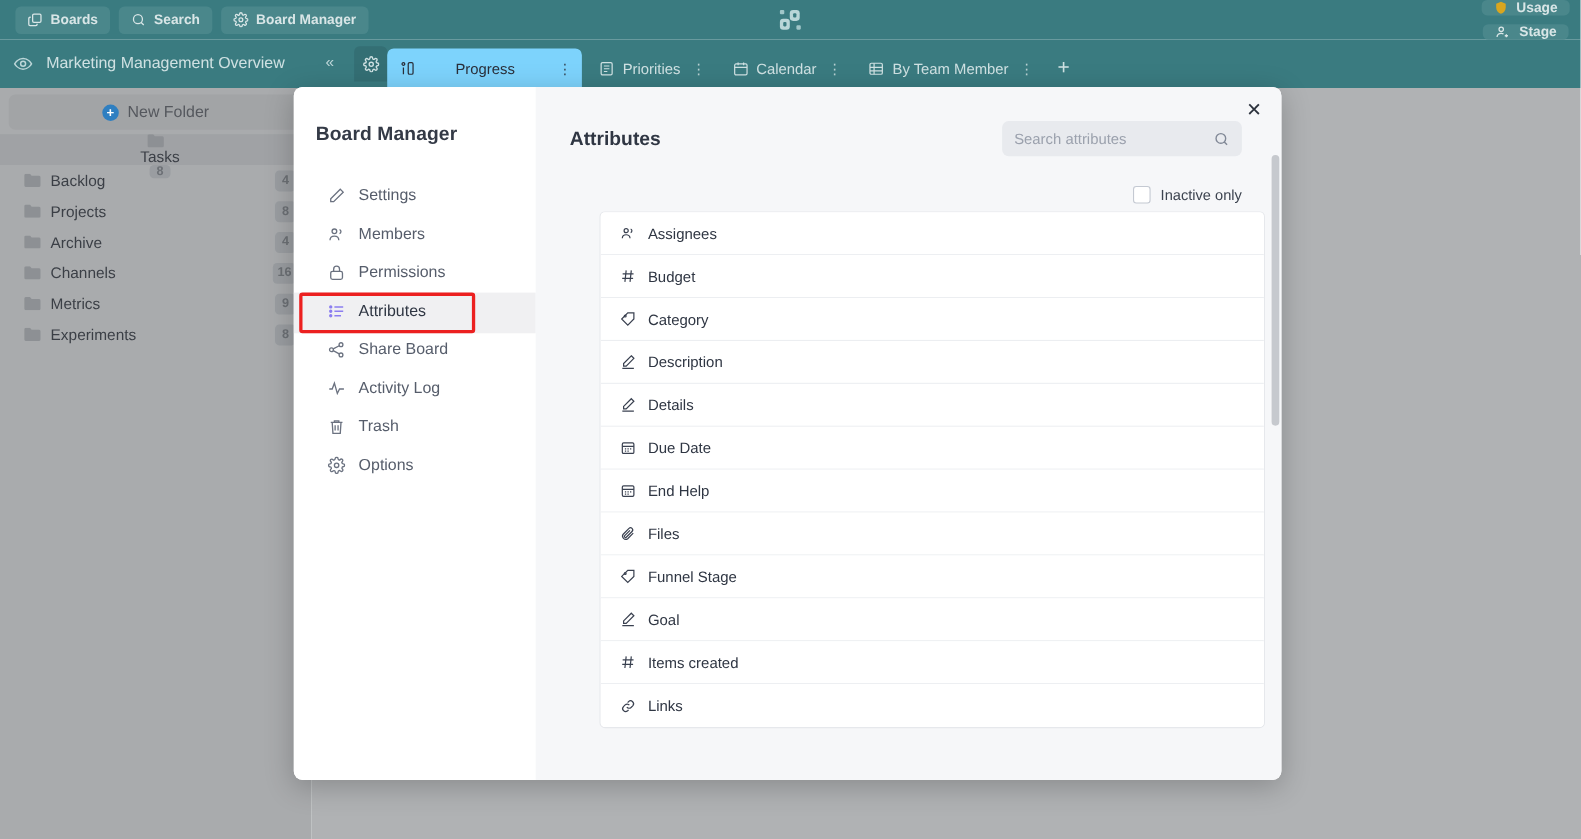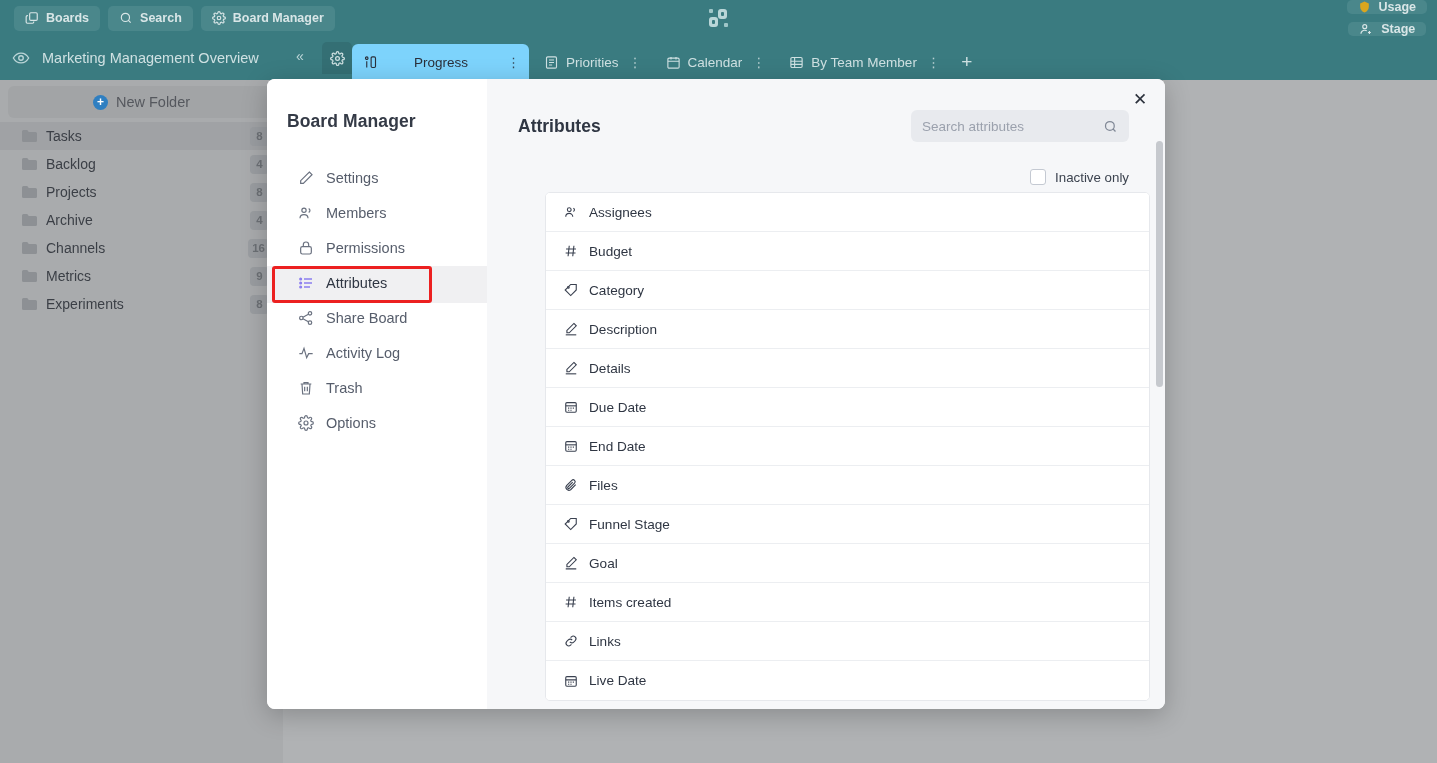--- a/index.html
+++ b/index.html
@@ -89,21 +89,21 @@
     color: #55585e; font-size: 14.5px; cursor: pointer;
   }
   .plus-circle {
     width: 15px; height: 15px; border-radius: 50%; background: #2f7fc1;
     color: #fff; font-size: 12px; line-height: 14px; text-align: center; font-weight: 700;
   }
   .folder-row {
     height: 28px; display: flex; align-items: center; padding: 0 14px 0 22px;
     cursor: pointer;
   }
-  .folder-row.sel { background: #a0a2a5; }
+  .folder-row.sel { background: #a0a2a5; flex-direction: column; }
   .folder-icon { width: 15px; height: 12px; margin-right: 9px; flex: 0 0 auto; }
   .folder-name { flex: 1; font-size: 14px; color: #3b3f46; }
   .folder-count {
     min-width: 19px; height: 19px; border-radius: 4px; background: #9a9da1;
     color: #6c7075; font-size: 11.5px; font-weight: 700;
     display: flex; align-items: center; justify-content: center; padding: 0 4px;
   }
 
   
   .board-area {
@@ -719,21 +719,21 @@
             <span>Due Date</span>
           </div>
           <div class="attr-row">
             <span class="attr-ico">
                 <svg width="14" height="14" viewBox="0 0 24 24" fill="none" stroke="#3a4150" stroke-width="1.9">
                   <rect x="3" y="4.5" width="18" height="16.5" rx="2"></rect>
                   <path d="M3 10h18"></path>
                   <path d="M7 14h2M11 14h2M15 14h2M7 17.5h2M11 17.5h2"></path>
                 </svg>
               </span>
-            <span>End Date</span>
+            <span>End Help</span>
           </div>
           <div class="attr-row">
             <span class="attr-ico">
                 <svg width="14" height="14" viewBox="0 0 24 24" fill="none" stroke="#3a4150" stroke-width="1.9">
                   <path d="M20 11.5l-8.6 8.6a5 5 0 0 1-7-7l9-9a3.3 3.3 0 0 1 4.7 4.7l-9 9a1.7 1.7 0 0 1-2.4-2.4l8.2-8.2"></path>
                 </svg>
               </span>
             <span>Files</span>
           </div>
           <div class="attr-row">
@@ -764,30 +764,20 @@
           </div>
           <div class="attr-row">
             <span class="attr-ico">
                 <svg width="14" height="14" viewBox="0 0 24 24" fill="none" stroke="#3a4150" stroke-width="1.9">
                   <path d="M10 13.5a4.5 4.5 0 0 0 6.6.5l2.6-2.6a4.6 4.6 0 0 0-6.5-6.5L11.3 6.4"></path>
                   <path d="M14 10.5a4.5 4.5 0 0 0-6.6-.5l-2.6 2.6a4.6 4.6 0 0 0 6.5 6.5l1.4-1.5"></path>
                 </svg>
               </span>
             <span>Links</span>
           </div>
-          <div class="attr-row">
-            <span class="attr-ico">
-                <svg width="14" height="14" viewBox="0 0 24 24" fill="none" stroke="#3a4150" stroke-width="1.9">
-                  <rect x="3" y="4.5" width="18" height="16.5" rx="2"></rect>
-                  <path d="M3 10h18"></path>
-                  <path d="M7 14h2M11 14h2M15 14h2M7 17.5h2M11 17.5h2"></path>
-                </svg>
-              </span>
-            <span>Live Date</span>
-          </div>
 
         </div>
       </div>
 
       <div class="modal-scrollbar">
         <div class="modal-scroll-thumb"></div>
       </div>
     </div>
 
   </div>

